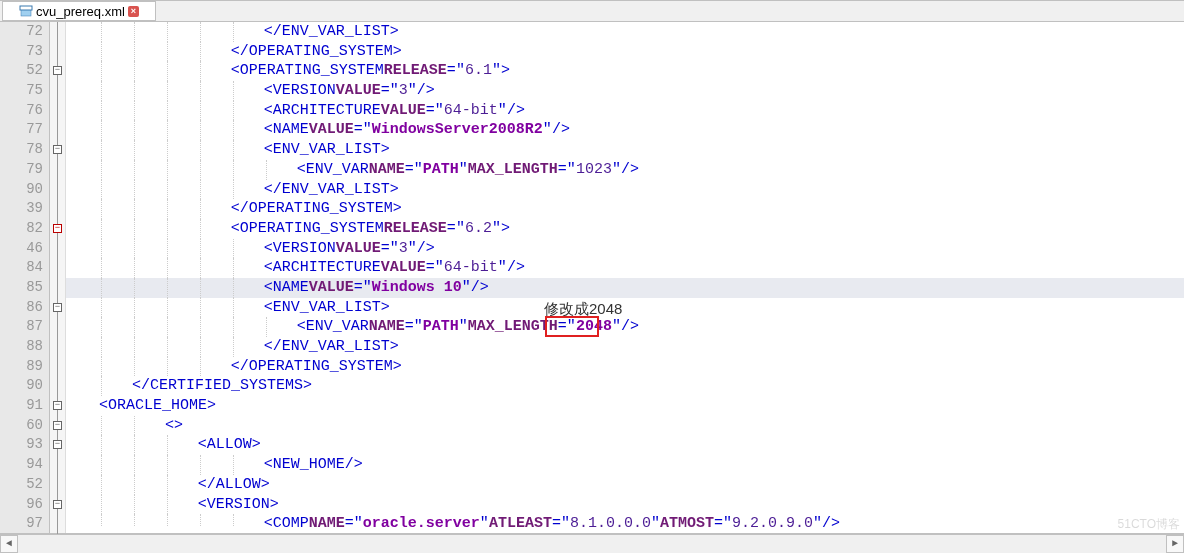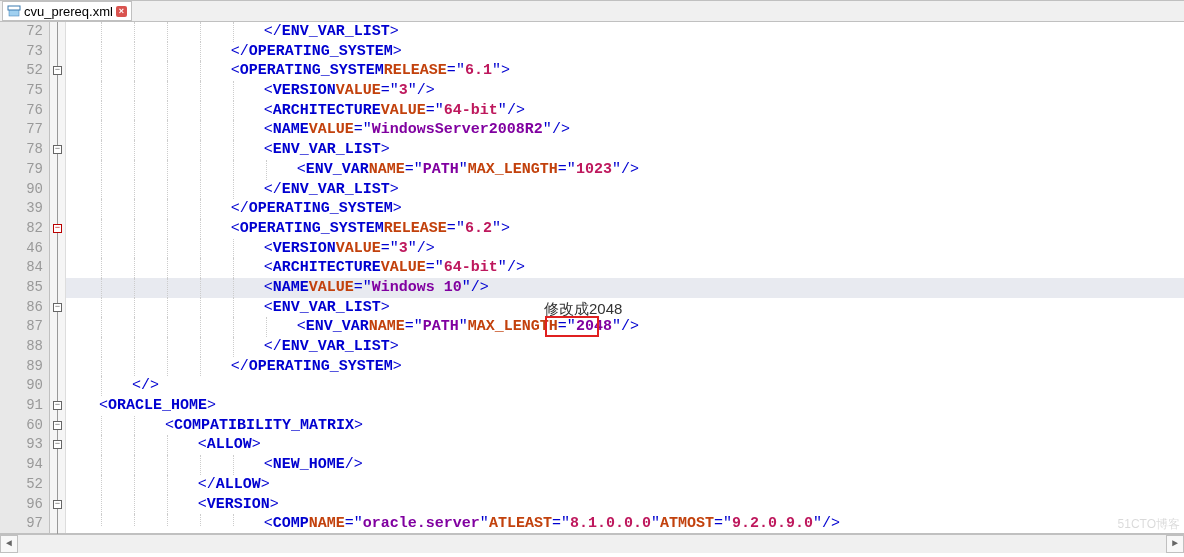--- a/index.html
+++ b/index.html
@@ -16,21 +16,21 @@
   height: 22px;
   background: #f0f0f0;
   border-bottom: 1px solid #c0c0c0;
   border-top: 1px solid #c0c0c0;
   display: flex;
   align-items: center;
 }
 .tab {
   background: #fff;
   border: 1px solid #c0c0c0;
-  padding: 1px 4px;
+  padding: 1px 16px;
   height: 20px;
   display: flex;
   align-items: center;
   gap: 3px;
   font-size: 13px;
   font-family: Arial, sans-serif;
   margin-left: 2px;
 }
 .tab-icon {
   width: 14px;
@@ -123,24 +123,24 @@
   display: flex;
 }
 .code-text span { white-space: pre; }
 .indent-guide {
   position: absolute;
   top: 0;
   bottom: 0;
   width: 1px;
   border-left: 1px dotted #ccc;
 }
-.t-tag { color: #0000d0; font-weight: bold; }
-.t-attr { color: #c2410c; font-weight: bold; }
+.t-tag { color: #0000d0; font-weight: normal; }
+.t-attr { color: #701a75; font-weight: bold; }
 .t-punc { color: #0000d0; }
-.t-str { color: #be185d; font-weight: bold; }
+.t-str { color: #4c1d95; font-weight: normal; }
 .t-boldstr { color: #8000a0; font-weight: bold; }
 .annotation {
   position: absolute;
   font-family: Arial, sans-serif;
   color: #333;
   font-size: 15px;
   pointer-events: none;
 }
 .red-box {
   position: absolute;
@@ -328,23 +328,23 @@
         <div class="code-line"><div class="indent-guide" style="left: 34.96px;"></div><div class="indent-guide" style="left: 67.92px;"></div><div class="indent-guide" style="left: 100.88px;"></div><div class="indent-guide" style="left: 133.84px;"></div><div class="indent-guide" style="left: 166.8px;"></div><span class="code-text" style="padding-left: 197.76px;"><span class="t-punc">&lt;/</span><span class="t-tag">ENV_VAR_LIST</span><span class="t-punc">&gt;</span></span></div>
         <div class="code-line"><div class="indent-guide" style="left: 34.96px;"></div><div class="indent-guide" style="left: 67.92px;"></div><div class="indent-guide" style="left: 100.88px;"></div><div class="indent-guide" style="left: 133.84px;"></div><span class="code-text" style="padding-left: 164.8px;"><span class="t-punc">&lt;/</span><span class="t-tag">OPERATING_SYSTEM</span><span class="t-punc">&gt;</span></span></div>
         <div class="code-line"><div class="indent-guide" style="left: 34.96px;"></div><div class="indent-guide" style="left: 67.92px;"></div><div class="indent-guide" style="left: 100.88px;"></div><div class="indent-guide" style="left: 133.84px;"></div><span class="code-text" style="padding-left: 164.8px;"><span class="t-punc">&lt;</span><span class="t-tag">OPERATING_SYSTEM</span> <span class="t-attr">RELEASE</span><span class="t-punc">=</span><span class="t-punc">"</span><span class="t-str">6.2</span><span class="t-punc">"</span><span class="t-punc">&gt;</span></span></div>
         <div class="code-line"><div class="indent-guide" style="left: 34.96px;"></div><div class="indent-guide" style="left: 67.92px;"></div><div class="indent-guide" style="left: 100.88px;"></div><div class="indent-guide" style="left: 133.84px;"></div><div class="indent-guide" style="left: 166.8px;"></div><span class="code-text" style="padding-left: 197.76px;"><span class="t-punc">&lt;</span><span class="t-tag">VERSION</span> <span class="t-attr">VALUE</span><span class="t-punc">=</span><span class="t-punc">"</span><span class="t-str">3</span><span class="t-punc">"</span><span class="t-punc">/&gt;</span></span></div>
         <div class="code-line"><div class="indent-guide" style="left: 34.96px;"></div><div class="indent-guide" style="left: 67.92px;"></div><div class="indent-guide" style="left: 100.88px;"></div><div class="indent-guide" style="left: 133.84px;"></div><div class="indent-guide" style="left: 166.8px;"></div><span class="code-text" style="padding-left: 197.76px;"><span class="t-punc">&lt;</span><span class="t-tag">ARCHITECTURE</span> <span class="t-attr">VALUE</span><span class="t-punc">=</span><span class="t-punc">"</span><span class="t-str">64-bit</span><span class="t-punc">"</span><span class="t-punc">/&gt;</span></span></div>
         <div class="code-line highlighted"><div class="indent-guide" style="left: 34.96px;"></div><div class="indent-guide" style="left: 67.92px;"></div><div class="indent-guide" style="left: 100.88px;"></div><div class="indent-guide" style="left: 133.84px;"></div><div class="indent-guide" style="left: 166.8px;"></div><span class="code-text" style="padding-left: 197.76px;"><span class="t-punc">&lt;</span><span class="t-tag">NAME</span> <span class="t-attr">VALUE</span><span class="t-punc">=</span><span class="t-punc">"</span><span class="t-boldstr">Windows 10</span><span class="t-punc">"</span><span class="t-punc">/&gt;</span></span></div>
         <div class="code-line"><div class="indent-guide" style="left: 34.96px;"></div><div class="indent-guide" style="left: 67.92px;"></div><div class="indent-guide" style="left: 100.88px;"></div><div class="indent-guide" style="left: 133.84px;"></div><div class="indent-guide" style="left: 166.8px;"></div><span class="code-text" style="padding-left: 197.76px;"><span class="t-punc">&lt;</span><span class="t-tag">ENV_VAR_LIST</span><span class="t-punc">&gt;</span></span></div>
         <div class="code-line"><div class="indent-guide" style="left: 34.96px;"></div><div class="indent-guide" style="left: 67.92px;"></div><div class="indent-guide" style="left: 100.88px;"></div><div class="indent-guide" style="left: 133.84px;"></div><div class="indent-guide" style="left: 166.8px;"></div><div class="indent-guide" style="left: 199.76px;"></div><span class="code-text" style="padding-left: 230.72px;"><span class="t-punc">&lt;</span><span class="t-tag">ENV_VAR</span> <span class="t-attr">NAME</span><span class="t-punc">=</span><span class="t-punc">"</span><span class="t-boldstr">PATH</span><span class="t-punc">"</span> <span class="t-attr">MAX_LENGTH</span><span class="t-punc">=</span><span class="t-punc">"</span><span class="t-boldstr">2048</span><span class="t-punc">"</span> <span class="t-punc">/&gt;</span></span></div>
         <div class="code-line"><div class="indent-guide" style="left: 34.96px;"></div><div class="indent-guide" style="left: 67.92px;"></div><div class="indent-guide" style="left: 100.88px;"></div><div class="indent-guide" style="left: 133.84px;"></div><div class="indent-guide" style="left: 166.8px;"></div><span class="code-text" style="padding-left: 197.76px;"><span class="t-punc">&lt;/</span><span class="t-tag">ENV_VAR_LIST</span><span class="t-punc">&gt;</span></span></div>
         <div class="code-line"><div class="indent-guide" style="left: 34.96px;"></div><div class="indent-guide" style="left: 67.92px;"></div><div class="indent-guide" style="left: 100.88px;"></div><div class="indent-guide" style="left: 133.84px;"></div><span class="code-text" style="padding-left: 164.8px;"><span class="t-punc">&lt;/</span><span class="t-tag">OPERATING_SYSTEM</span><span class="t-punc">&gt;</span></span></div>
-        <div class="code-line"><div class="indent-guide" style="left: 34.96px;"></div><span class="code-text" style="padding-left: 65.92px;"><span class="t-punc">&lt;/</span><span class="t-punc">&gt;</span></span></div>
+        <div class="code-line"><div class="indent-guide" style="left: 34.96px;"></div><span class="code-text" style="padding-left: 65.92px;"><span class="t-punc">&lt;/</span><span class="t-tag">CERTIFIED_SYSTEMS</span><span class="t-punc">&gt;</span></span></div>
         <div class="code-line"><span class="code-text" style="padding-left: 32.96px;"><span class="t-punc">&lt;</span><span class="t-tag">ORACLE_HOME</span><span class="t-punc">&gt;</span></span></div>
-        <div class="code-line"><div class="indent-guide" style="left: 34.96px;"></div><div class="indent-guide" style="left: 67.92px;"></div><span class="code-text" style="padding-left: 98.88px;"><span class="t-punc">&lt;</span><span class="t-tag">COMPATIBILITY_MATRIX</span><span class="t-punc">&gt;</span></span></div>
+        <div class="code-line"><div class="indent-guide" style="left: 34.96px;"></div><div class="indent-guide" style="left: 67.92px;"></div><span class="code-text" style="padding-left: 98.88px;"><span class="t-punc">&lt;</span><span class="t-punc">&gt;</span></span></div>
         <div class="code-line"><div class="indent-guide" style="left: 34.96px;"></div><div class="indent-guide" style="left: 67.92px;"></div><div class="indent-guide" style="left: 100.88px;"></div><span class="code-text" style="padding-left: 131.84px;"><span class="t-punc">&lt;</span><span class="t-tag">ALLOW</span><span class="t-punc">&gt;</span></span></div>
         <div class="code-line"><div class="indent-guide" style="left: 34.96px;"></div><div class="indent-guide" style="left: 67.92px;"></div><div class="indent-guide" style="left: 100.88px;"></div><div class="indent-guide" style="left: 133.84px;"></div><div class="indent-guide" style="left: 166.8px;"></div><span class="code-text" style="padding-left: 197.76px;"><span class="t-punc">&lt;</span><span class="t-tag">NEW_HOME</span><span class="t-punc">/&gt;</span></span></div>
         <div class="code-line"><div class="indent-guide" style="left: 34.96px;"></div><div class="indent-guide" style="left: 67.92px;"></div><div class="indent-guide" style="left: 100.88px;"></div><span class="code-text" style="padding-left: 131.84px;"><span class="t-punc">&lt;/</span><span class="t-tag">ALLOW</span><span class="t-punc">&gt;</span></span></div>
         <div class="code-line"><div class="indent-guide" style="left: 34.96px;"></div><div class="indent-guide" style="left: 67.92px;"></div><div class="indent-guide" style="left: 100.88px;"></div><span class="code-text" style="padding-left: 131.84px;"><span class="t-punc">&lt;</span><span class="t-tag">VERSION</span><span class="t-punc">&gt;</span></span></div>
         <div class="code-line" style="height: 12px;"><div class="indent-guide" style="left: 34.96px;"></div><div class="indent-guide" style="left: 67.92px;"></div><div class="indent-guide" style="left: 100.88px;"></div><div class="indent-guide" style="left: 133.84px;"></div><div class="indent-guide" style="left: 166.8px;"></div><span class="code-text" style="padding-left: 197.76px;"><span class="t-punc">&lt;</span><span class="t-tag">COMP</span> <span class="t-attr">NAME</span><span class="t-punc">=</span><span class="t-punc">"</span><span class="t-boldstr">oracle.server</span><span class="t-punc">"</span> <span class="t-attr">ATLEAST</span><span class="t-punc">=</span><span class="t-punc">"</span><span class="t-str">8.1.0.0.0</span><span class="t-punc">"</span> <span class="t-attr">ATMOST</span><span class="t-punc">=</span><span class="t-punc">"</span><span class="t-str">9.2.0.9.0</span><span class="t-punc">"</span><span class="t-punc">/&gt;</span></span></div>
       </div>
     <div class="annotation" id="annotation" style="left: 478px; top: 277.66px;">修改成2048</div>
     <div class="red-box" id="redbox" style="left: 479px; top: 294.35px; width: 54px; height: 21px;"></div>
   </div>
 </div>

